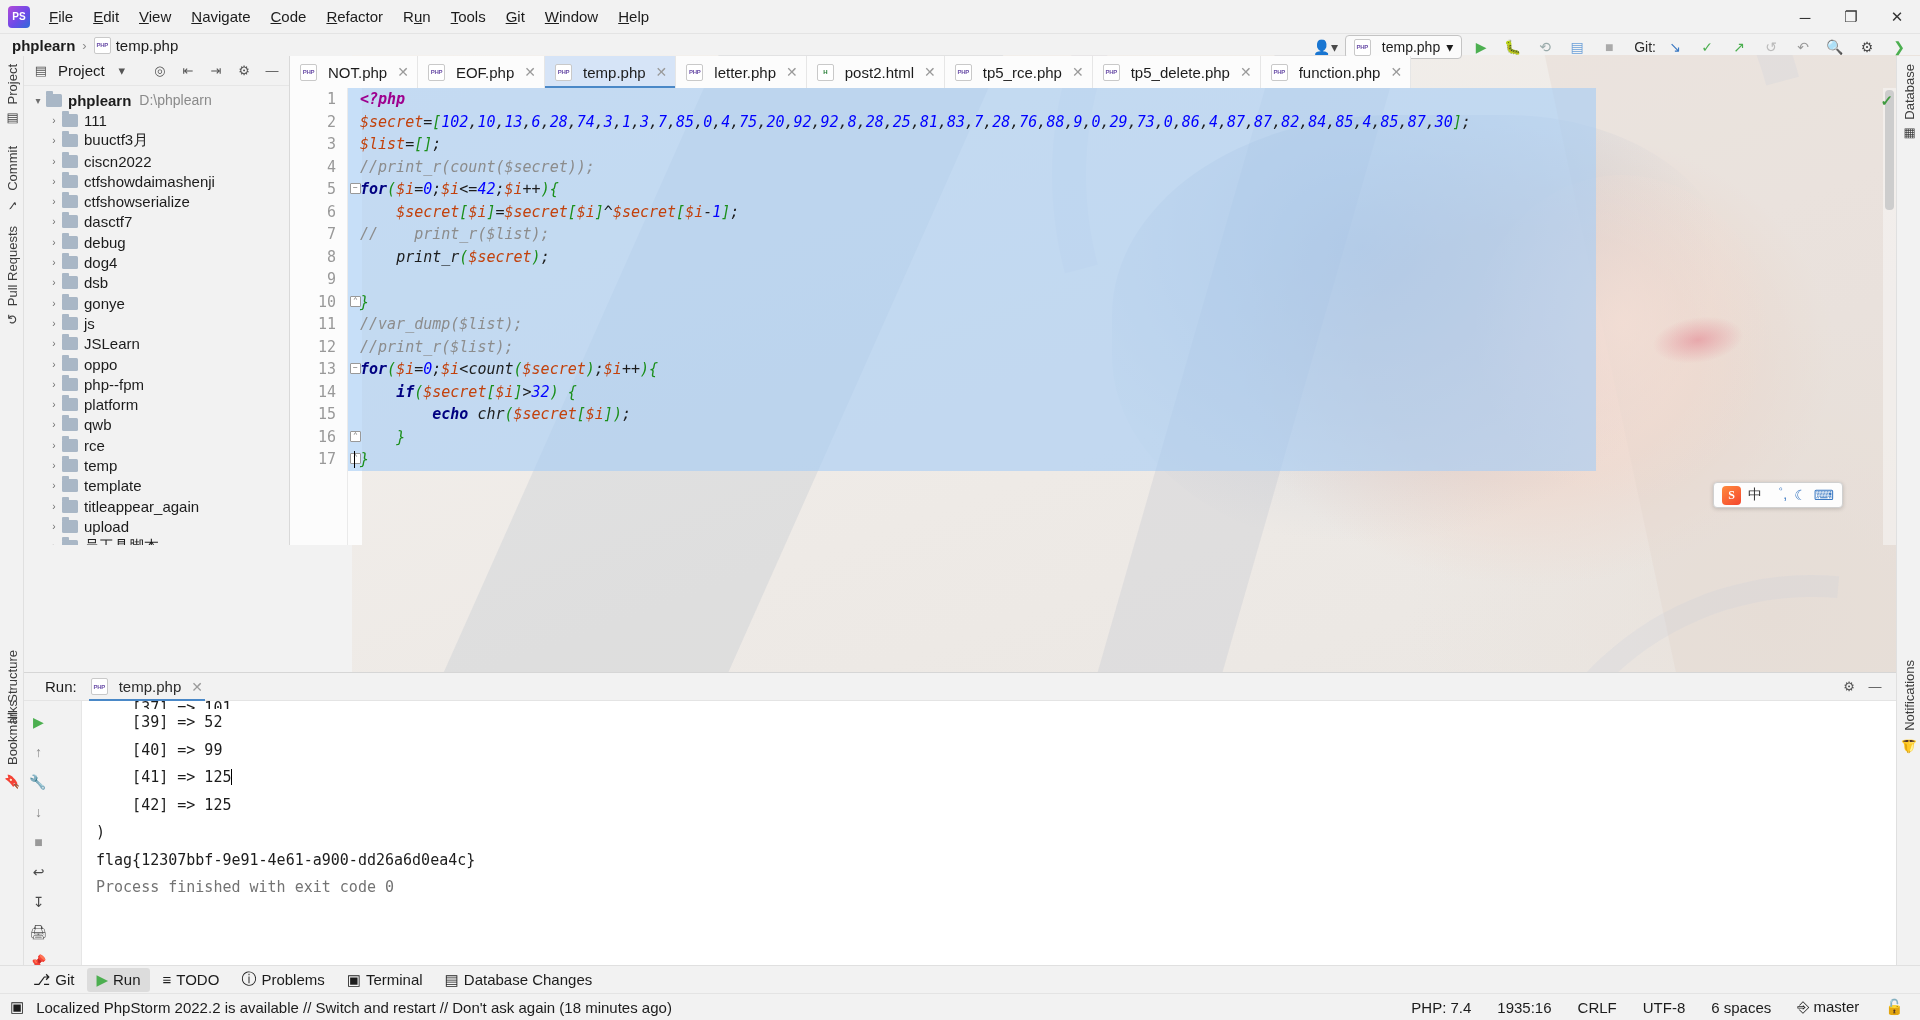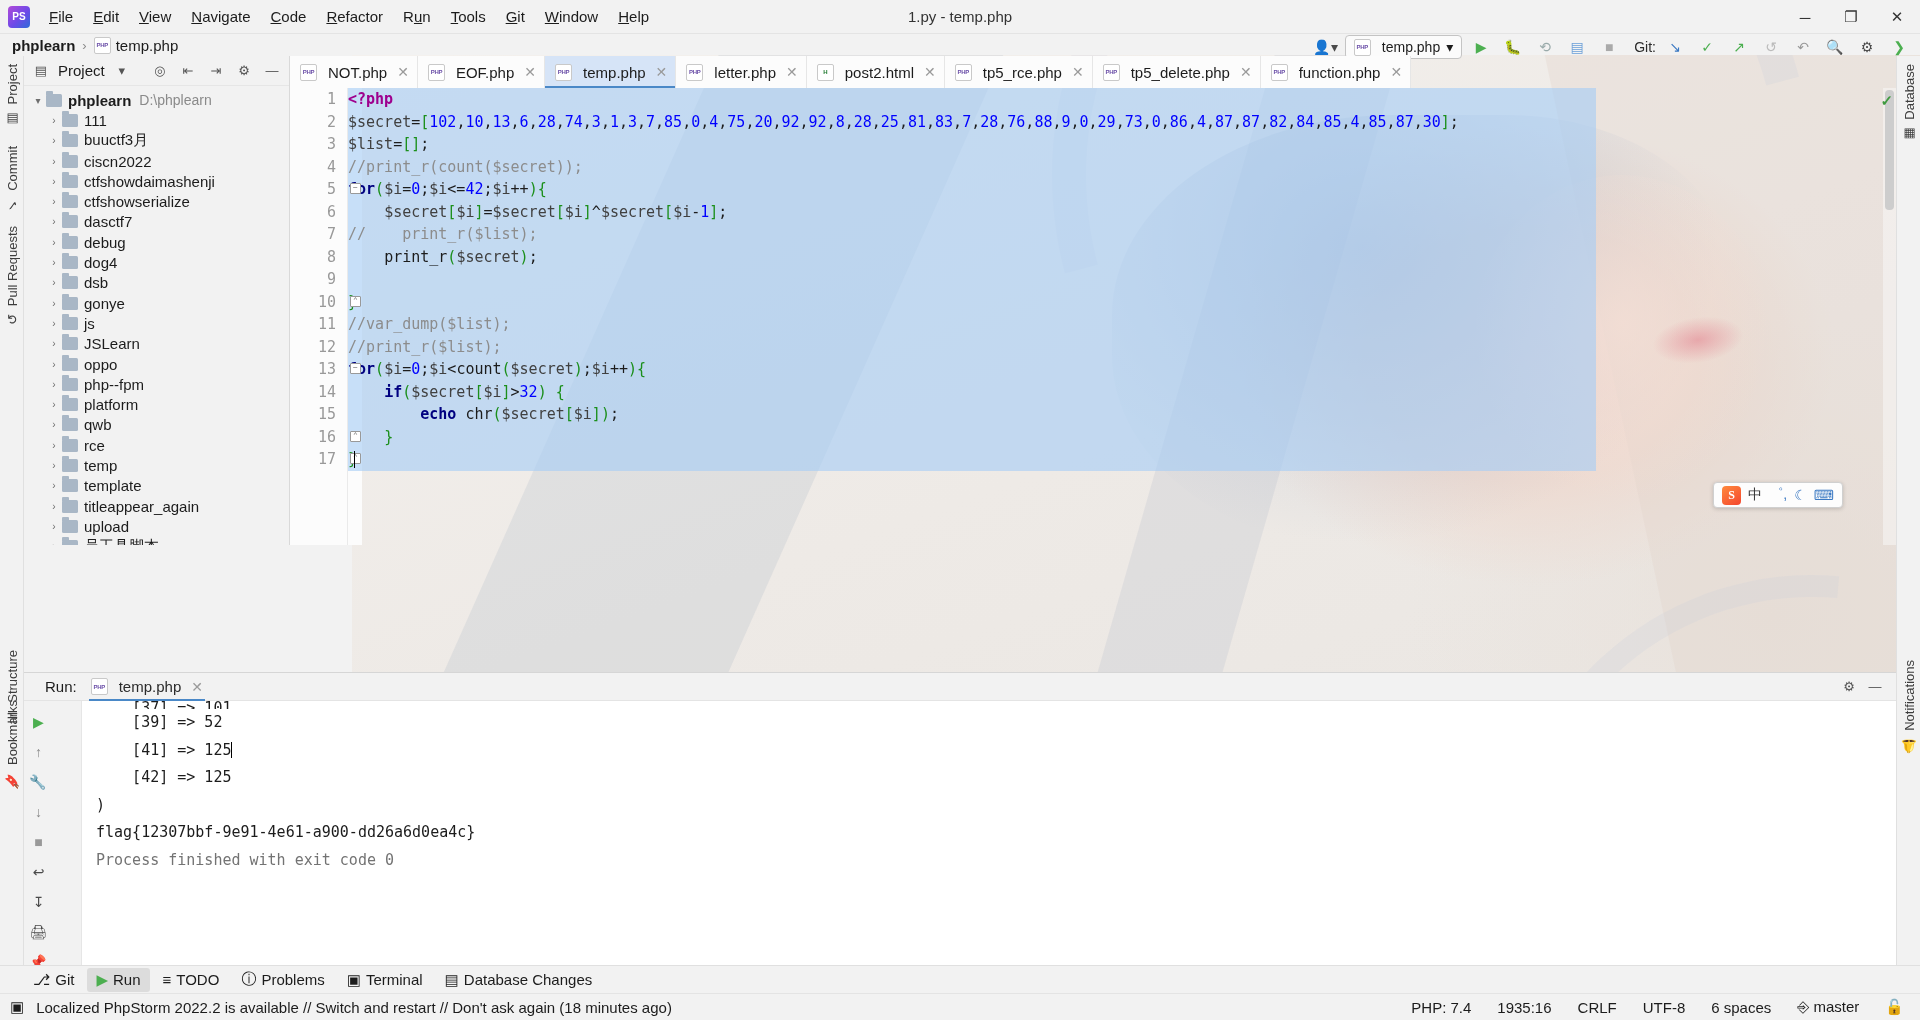--- a/index.html
+++ b/index.html
@@ -206,28 +206,28 @@
   }
   .code-area {
     position: absolute; left: 0; top: 0; width: 1606px; height: 457px;
     font-family: "DejaVu Sans Mono", monospace; font-size: 15px; line-height: 22.5px;
   }
   .cline { position: relative; height: 22.5px; white-space: pre; }
   .lno {
     position: absolute; left: 0; width: 46px; text-align: right;
     color: #999; font-family: "DejaVu Sans Mono", monospace; font-size: 15px;
   }
-  .ctext { position: absolute; left: 58px; }
+  .ctext { position: absolute; left: 70px; font-style: italic; }
   .sel-band {
     position: absolute; left: 58px; background: #a6cdf5; opacity: 0.62;
   }
   .kw { color: #000080; font-weight: bold; }
   .kw2 { color: #9e008e; font-weight: bold; }
   .num { color: #0000ff; }
-  .var { color: #404040; }
+  .var { color: #c2410c; }
   .cmt { color: #8c8c8c; }
   .fn { color: #1c1c1c; }
   .brk { color: #1b8f1b; }
   .op { color: #1c1c1c; }
   .fold-mark {
     position: absolute; left: 60px; width: 11px; height: 11px;
     border: 1px solid #999; color: #777; font-size: 8px;
     display: flex; align-items: center; justify-content: center;
     background: #fff; border-radius: 1px;
   }
@@ -341,21 +341,20 @@
       <div class="menu-item"><u>V</u>iew</div>
       <div class="menu-item"><u>N</u>avigate</div>
       <div class="menu-item"><u>C</u>ode</div>
       <div class="menu-item"><u>R</u>efactor</div>
       <div class="menu-item">R<u>u</u>n</div>
       <div class="menu-item"><u>T</u>ools</div>
       <div class="menu-item"><u>G</u>it</div>
       <div class="menu-item"><u>W</u>indow</div>
       <div class="menu-item"><u>H</u>elp</div>
     </div>
-    <div class="win-title">1.py - temp.php</div>
     <div class="win-ctrls">
       <div class="win-btn">─</div>
       <div class="win-btn">❐</div>
       <div class="win-btn close">✕</div>
     </div>
   </div>
 
   <div class="navbar">
     <span class="crumb-root">phplearn</span>
     <span class="crumb-sep">›</span>
@@ -661,20 +660,21 @@
       <div class="rs-btn" style="color:#999">■</div>
       <div class="rs-btn">↩</div>
       <div class="rs-btn">↧</div>
       <div class="rs-btn">🖨</div>
       <div class="rs-btn" style="color:#3a6ea5">📌</div>
       <div class="rs-btn">🗑</div>
     </div>
     <div class="run-console" id="console">
         <div class="con-line" style="margin-top: -14px; overflow: hidden; height: 14px;">    [37] =&gt; 101</div>
         <div class="con-line">    [39] =&gt; 52</div>
+        <div class="con-line">    [40] =&gt; 99</div>
         <div class="con-line">    [41] =&gt; 125<span class="con-caret"></span></div>
         <div class="con-line">    [42] =&gt; 125</div>
         <div class="con-line">)</div>
         <div class="con-line">flag{12307bbf-9e91-4e61-a900-dd26a6d0ea4c}</div>
         <div class="con-line sys">Process finished with exit code 0</div>
       </div>
   </div>
 
   <div class="bottom-strip" id="bottomstrip">
       <div class="bs-item">

